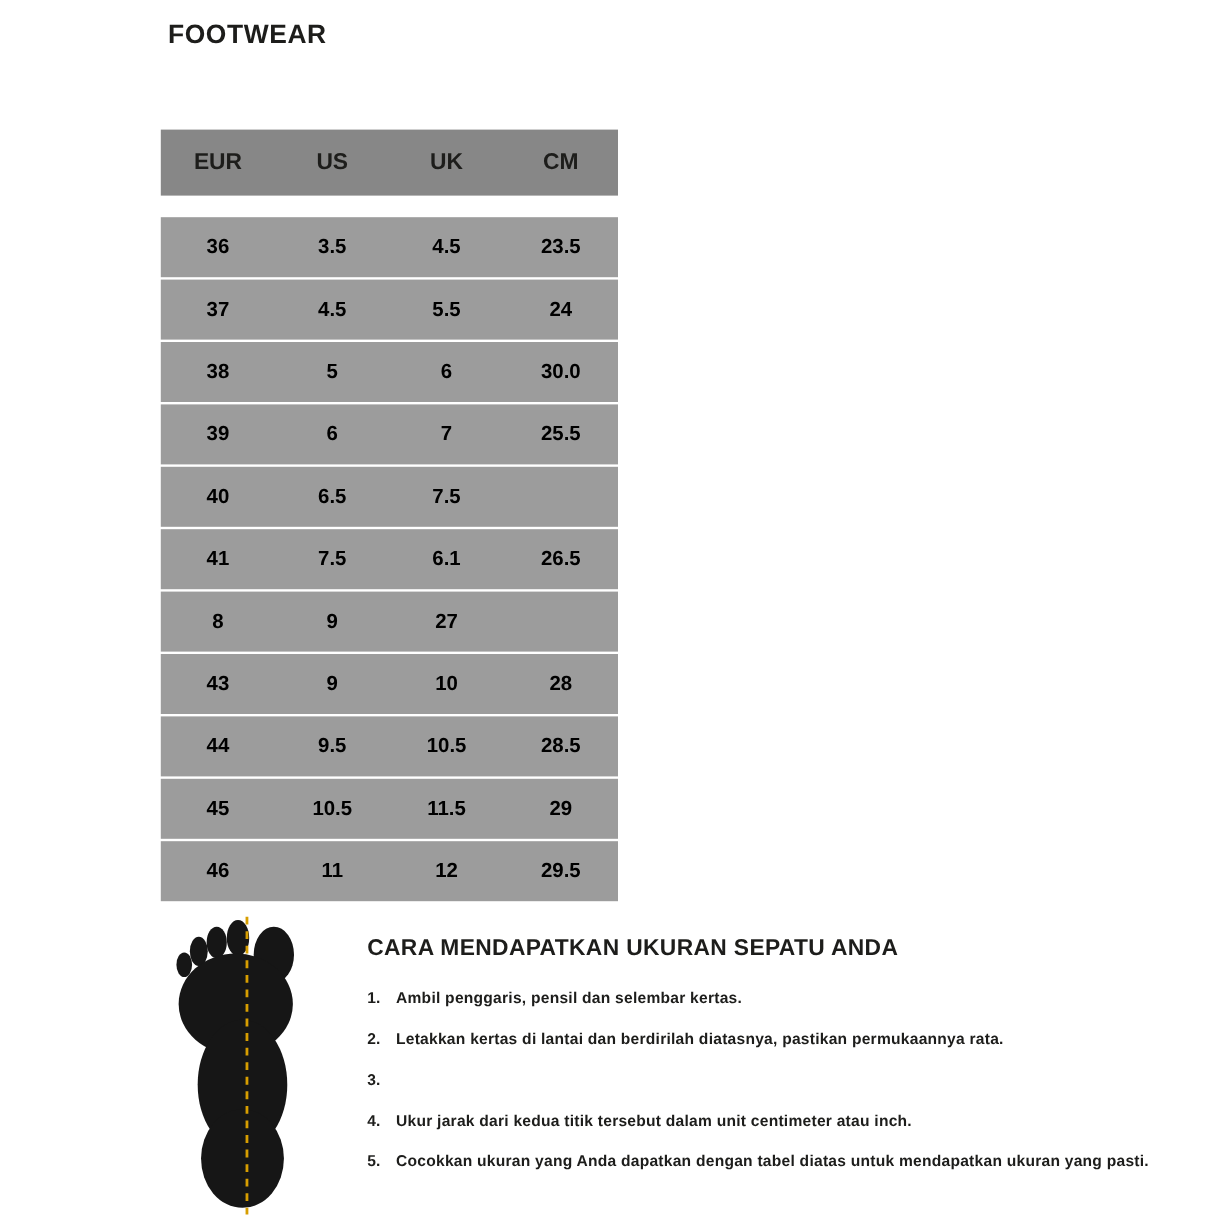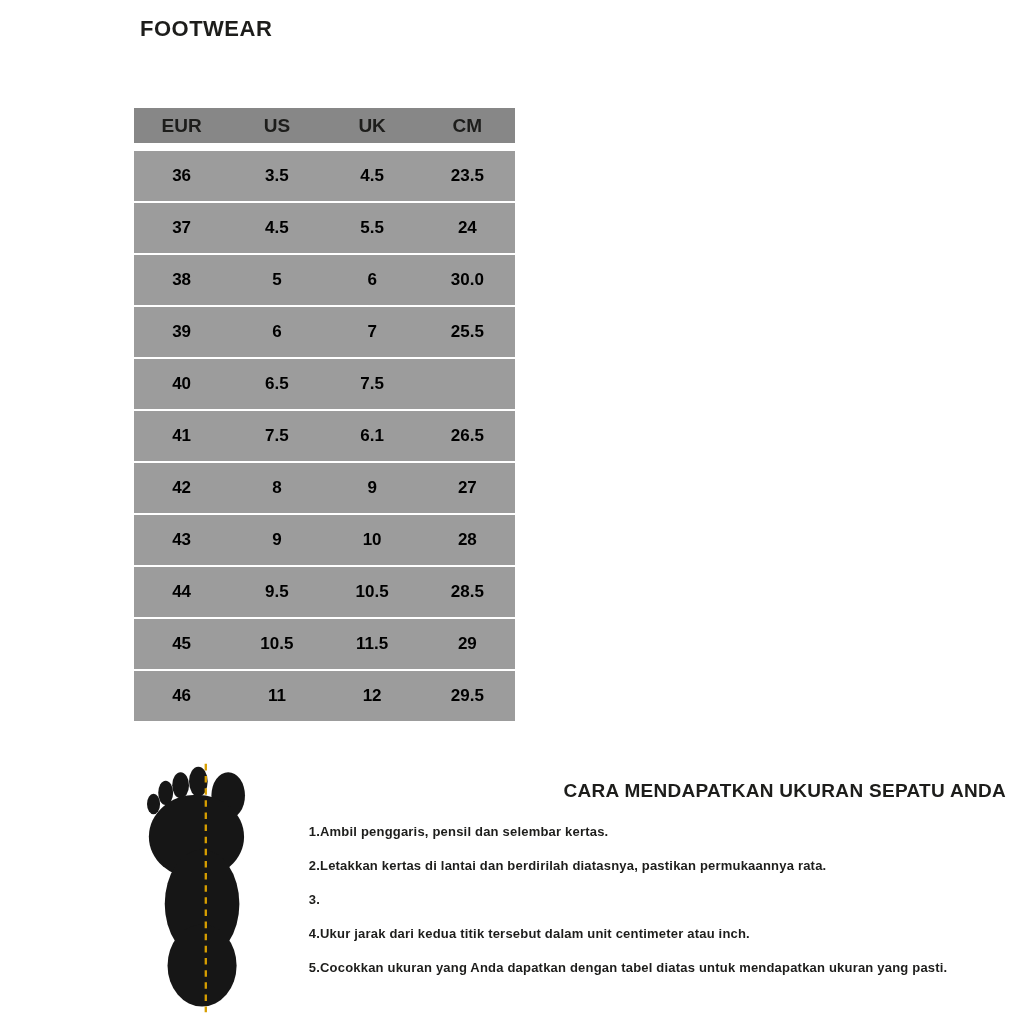--- a/index.html
+++ b/index.html
@@ -26,22 +26,22 @@
   .size-table {
     position: absolute;
     left: 134px;
     top: 108px;
     width: 381px;
   }
   .size-table .hrow {
     display: grid;
     grid-template-columns: repeat(4, 1fr);
     background: #878787;
-    height: 35px;
-    margin-bottom: 8px;
+    height: 55px;
+    margin-bottom: 18px;
   }
   .size-table .hrow .cell {
     color: #1d1d1b;
     font-weight: 700;
     font-size: 19px;
   }
   .size-table .drow {
     display: grid;
     grid-template-columns: repeat(4, 1fr);
     background: #9c9c9c;
@@ -56,22 +56,21 @@
     font-weight: 700;
     color: #000000;
   }
 
   
   .guide {
     position: absolute;
     left: 138px;
     top: 762px;
     display: flex;
-    gap: 28px;
-    text-align: right;
+    gap: 38px;
   }
   .foot-wrap { width: 130px; flex: 0 0 130px; }
   .guide-text { width: 710px; padding-top: 18px; }
   .guide-heading {
     font-size: 19px;
     font-weight: 700;
     letter-spacing: 0.3px;
     color: #1d1d1b;
     margin: 0 0 22px 0;
   }
@@ -130,21 +129,20 @@
       <div class="cell">6.5</div>
       <div class="cell">7.5</div>
     </div>
     <div class="drow">
       <div class="cell">41</div>
       <div class="cell">7.5</div>
       <div class="cell">6.1</div>
       <div class="cell">26.5</div>
     </div>
     <div class="drow">
-      <div class="cell">42</div>
       <div class="cell">8</div>
       <div class="cell">9</div>
       <div class="cell">27</div>
     </div>
     <div class="drow">
       <div class="cell">43</div>
       <div class="cell">9</div>
       <div class="cell">10</div>
       <div class="cell">28</div>
     </div>

